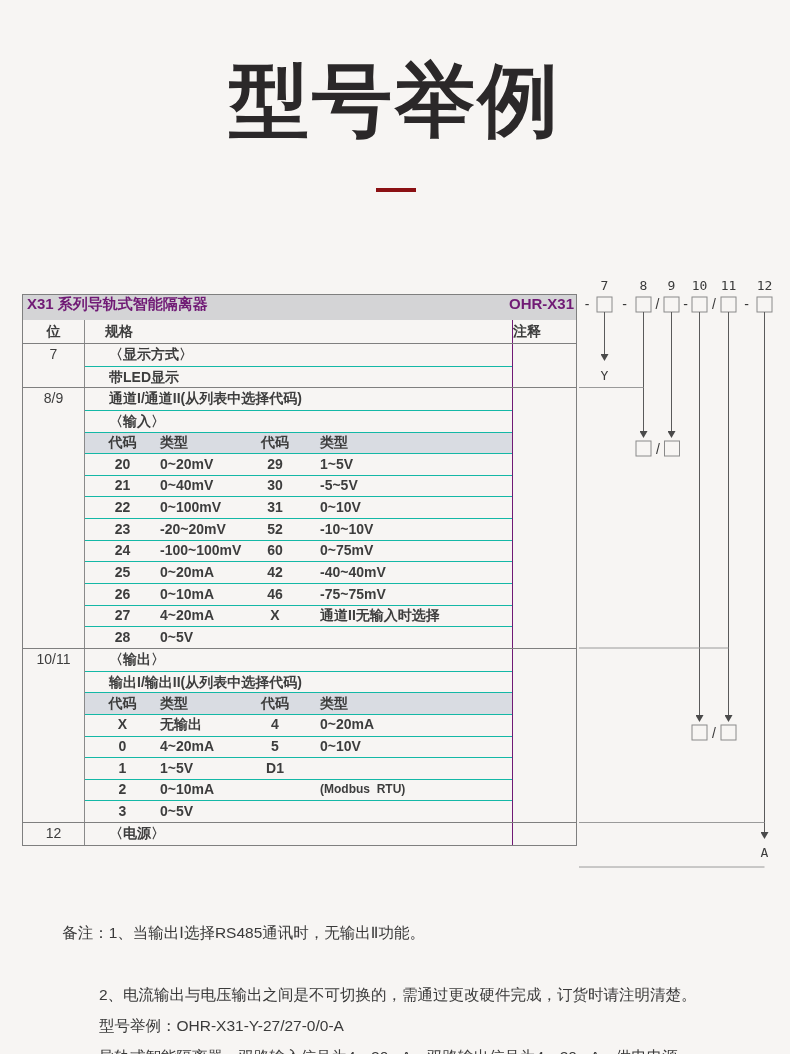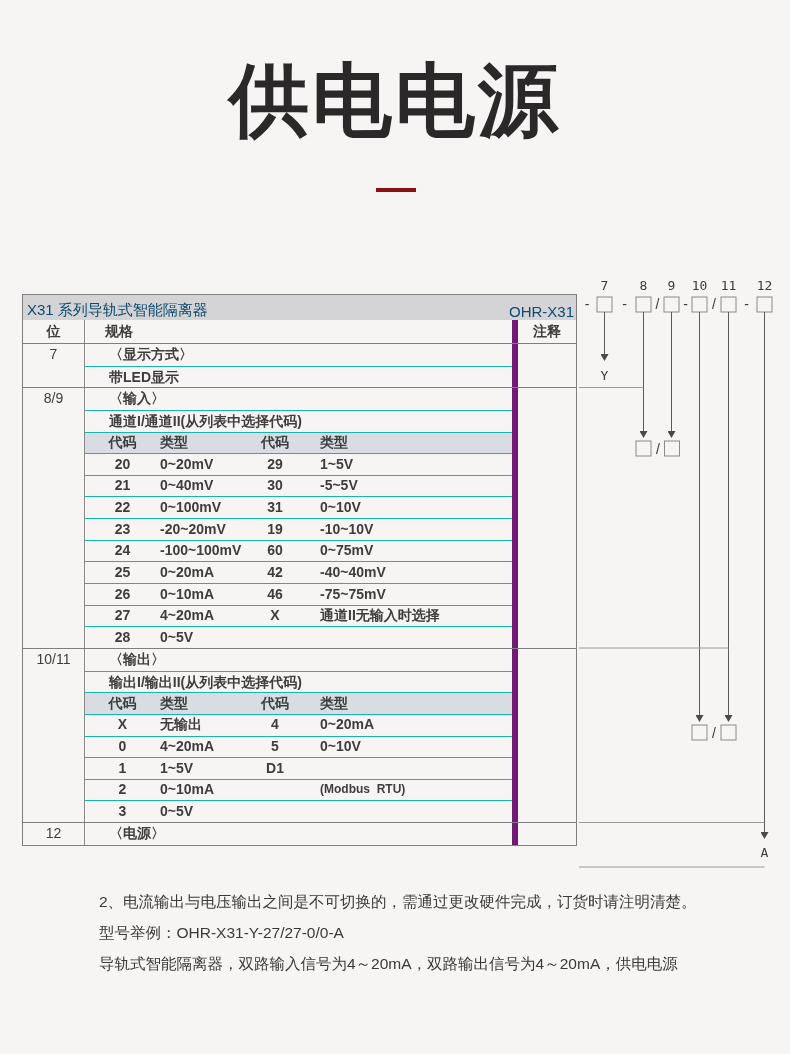--- a/index.html
+++ b/index.html
@@ -23,35 +23,35 @@
     width:40px; height:4px; background:#8b1013;
   }
   
   .selection-table {
     position:absolute; left:22px; top:294px; width:555px;
     border:1px solid #7f7f7f;
     font-size:14px;
   }
   .titlebar {
     height:25px; background:#d4d4d6;
-    display:flex; align-items:flex-end; justify-content:space-between;
+    display:flex; align-items:flex-start; justify-content:space-between;
     padding:0 2px 0 4px;
-    font-size:15px; font-weight:normal; color:#0c4a6e;
+    font-size:15px; font-weight:bold; color:#701a75;
     white-space:pre;
   }
   .headrow { display:flex; height:23px; line-height:23px; font-weight:bold; }
   .section { display:flex; border-top:1px solid #7f7f7f; }
   .pos-cell {
     width:62px; border-right:1px solid #8a8a8a;
     text-align:center; line-height:21.65px; font-size:14px;
     flex-shrink:0;
   }
   .headrow .pos-cell, .headrow .note-cell, .headrow .spec-cell { line-height:23px; }
   .spec-cell { flex:1; min-width:0; }
-  .note-cell { width:64px; border-left:6px solid #701a75; text-align:center; flex-shrink:0; }
+  .note-cell { width:64px; border-left:1px solid #701a75; flex-shrink:0; }
   .headrow .spec-cell { padding-left:20px; }
   .srow {
     height:21.65px; line-height:21.5px;
     display:flex; align-items:center; white-space:pre; overflow:hidden;font-weight:bold;
   }
   .spec-cell > .srow:not(:first-child), .code-rows .srow { border-top:1px solid #14b8a6; }
   .srow.pad { padding-left:24px; display:block; }
   .code-head { background:#d9dce2; font-weight:bold; }
   .c1 { width:75px; text-align:center; flex-shrink:0; }
   .t1 { width:80px; text-align:left; flex-shrink:0; }
@@ -72,21 +72,21 @@
   .notes {
     position:absolute; left:45px; top:886px; width:720px;
     font-size:15.5px; line-height:31px; color:#3a3a3a;
   }
   .note-line { white-space:pre; }
   .note-line.indent { padding-left:54px; }
 </style>
 </head>
 <body>
 
-<h1 class="page-title">供电电源</h1>
+<h1 class="page-title">型号举例</h1>
 <div class="title-dash"></div>
 
 <div class="selection-table">
   <div class="titlebar">
     <span>X31 系列导轨式智能隔离器</span>
     <span>OHR-X31</span>
   </div>
 
   <div class="headrow">
     <div class="pos-cell">位</div>
@@ -99,22 +99,22 @@
     <div class="spec-cell">
       <div class="srow pad">〈显示方式〉</div>
       <div class="srow pad">带LED显示</div>
     </div>
     <div class="note-cell"></div>
   </div>
 
   <div class="section sec-input">
     <div class="pos-cell">8/9</div>
     <div class="spec-cell">
+      <div class="srow pad">通道I/通道II(从列表中选择代码)</div>
       <div class="srow pad">〈输入〉</div>
-      <div class="srow pad">通道I/通道II(从列表中选择代码)</div>
       <div class="srow code-head">
         <span class="c1">代码</span>
         <span class="t1">类型</span>
         <span class="c2">代码</span>
         <span class="t2">类型</span>
       </div>
       <div class="code-rows">
 
           <div class="srow code-row">
             <span class="c1">20</span>
@@ -133,21 +133,21 @@
           <div class="srow code-row">
             <span class="c1">22</span>
             <span class="t1">0~100mV</span>
             <span class="c2">31</span>
             <span class="t2">0~10V</span>
           </div>
 
           <div class="srow code-row">
             <span class="c1">23</span>
             <span class="t1">-20~20mV</span>
-            <span class="c2">19</span>
+            <span class="c2">52</span>
             <span class="t2">-10~10V</span>
           </div>
 
           <div class="srow code-row">
             <span class="c1">24</span>
             <span class="t1">-100~100mV</span>
             <span class="c2">60</span>
             <span class="t2">0~75mV</span>
           </div>
 
@@ -289,17 +289,20 @@
   <rect class="dbox" x="636" y="441" width="15" height="15"></rect>
   <text class="sep" x="658" y="454">/</text>
   <rect class="dbox" x="664.5" y="441" width="15" height="15"></rect>
 
   <rect class="dbox" x="692" y="725" width="15" height="15"></rect>
   <text class="sep" x="714" y="738">/</text>
   <rect class="dbox" x="721" y="725" width="15" height="15"></rect>
 </svg>
 
 <div class="notes">
+  <div class="note-line">
+    <span>备注：</span><span>1、当输出Ⅰ选择RS485通讯时，无输出Ⅱ功能。</span>
+  </div>
   <div class="note-line indent">2、电流输出与电压输出之间是不可切换的，需通过更改硬件完成，订货时请注明清楚。</div>
   <div class="note-line indent">型号举例：OHR-X31-Y-27/27-0/0-A</div>
   <div class="note-line indent">导轨式智能隔离器，双路输入信号为4～20mA，双路输出信号为4～20mA，供电电源</div>
 
 </div>
 
 </body></html>

